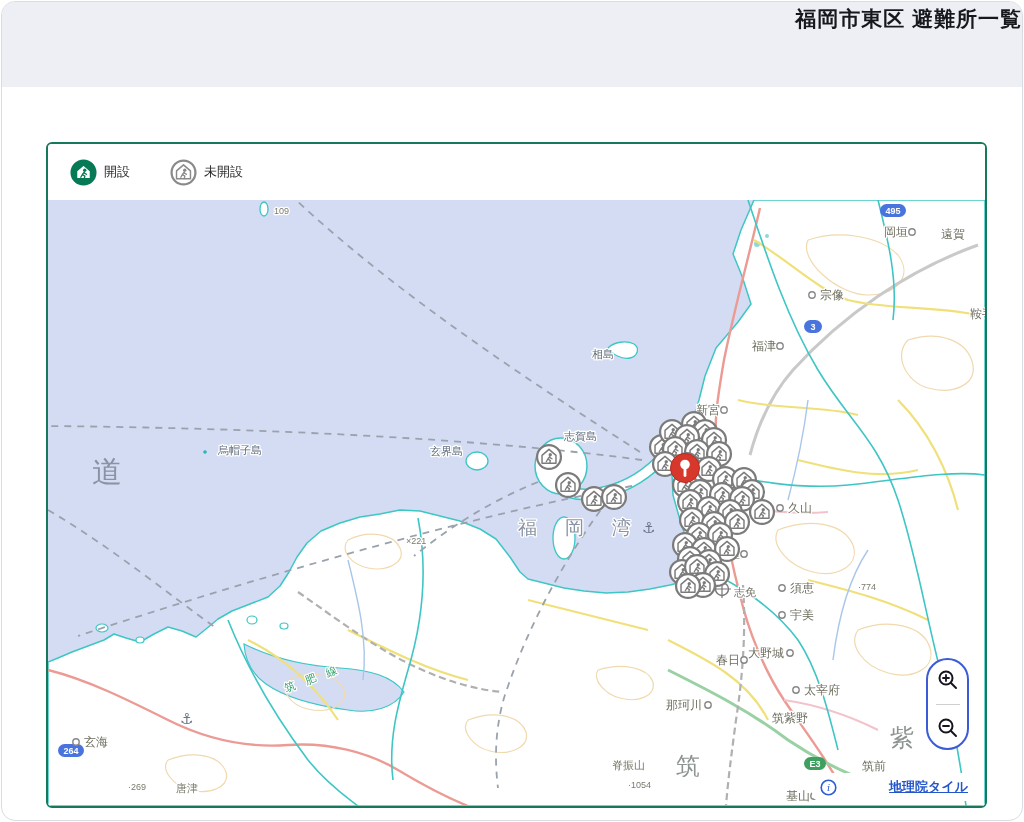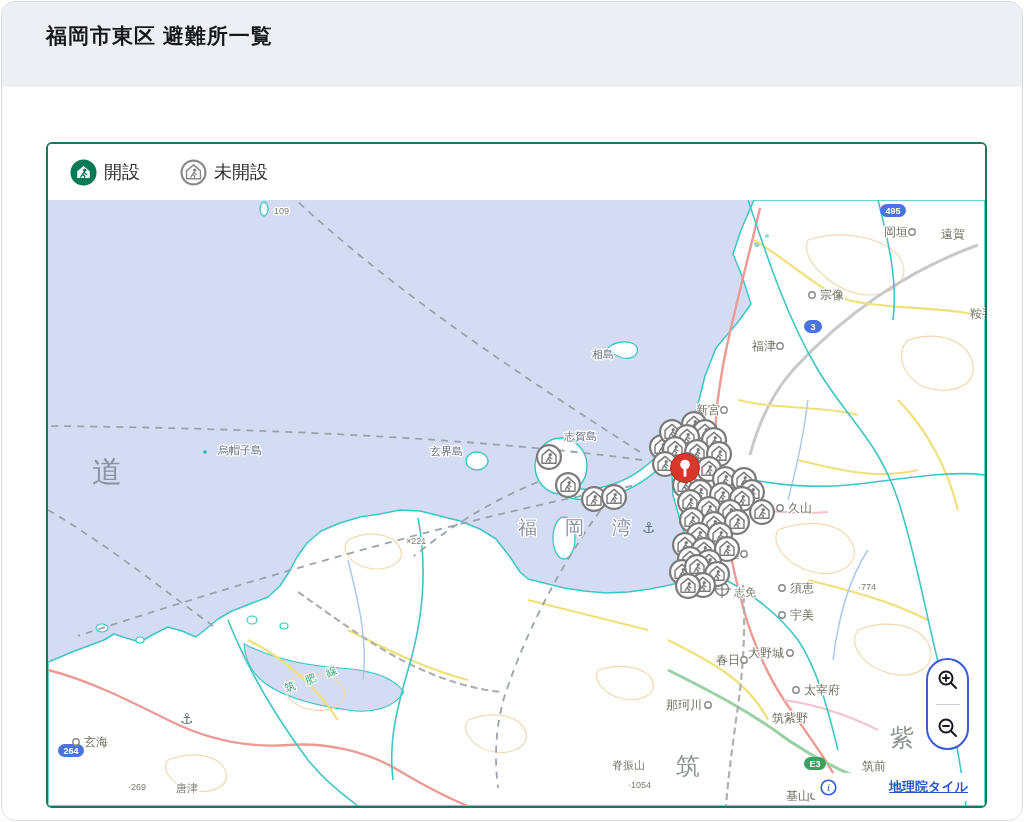--- a/index.html
+++ b/index.html
@@ -1,24 +1,24 @@
 <!DOCTYPE html>
 <html><head>
 <meta charset="utf-8">
 <style>
   * { margin:0; padding:0; box-sizing:border-box; }
   html,body { width:1024px; height:822px; background:#fff; font-family:"Liberation Sans",sans-serif; }
   .frame { position:relative; width:1022px; height:820px; margin:1px; border:1px solid #d9dce1; border-radius:14px; overflow:hidden; background:#fff; }
-  .header { height:85px; background:#edeff5; padding:20px 0 0 44px; }
+  .header { height:85px; background:#edeff5; padding:3px 0 0 44px;text-align:right; }
   .page-title { font-size:21px; font-weight:bold; color:#16181c; letter-spacing:1px; }
   .panel { position:absolute; left:44px; top:140px; width:941px; height:666px; background:#fff; border:2px solid #17795c; border-radius:6px; overflow:hidden; }
   .legend { height:56px; display:flex; align-items:center; gap:40px; padding-left:22px; background:#fff; }
   .legend-item { display:flex; align-items:center; gap:7px; }
   .legend-item svg { width:27px; height:27px; display:block; }
-  .legend-label { font-size:18px; color:#2a2a2a; }
+  .legend-label { font-size:13px; color:#2a2a2a; }
   .map-wrap { position:relative; width:937px; height:606px; background:#d4dcf4; }
   #map-svg { display:block; width:937px; height:606px; }
 
   
   .icon-open   { --ic-bg:#067a56; --ic-ring:#067a56; --ic-glyph:#067a56; }
   .icon-closed { --ic-bg:#ffffff; --ic-ring:#8a8a8a; --ic-glyph:#8a8a8a; }
   .marker-gray { --ic-bg:#ffffff; --ic-ring:#7b7b7b; --ic-glyph:#7b7b7b; }
 
   
   text.lbl { paint-order:stroke; stroke:#ffffff; stroke-width:2.5px; stroke-linejoin:round; }

